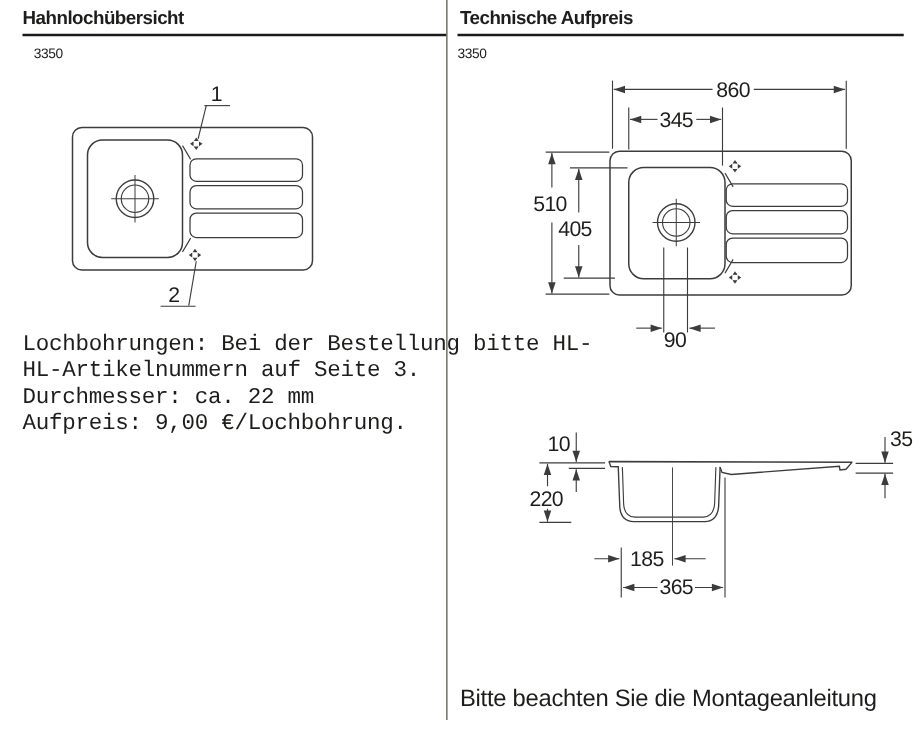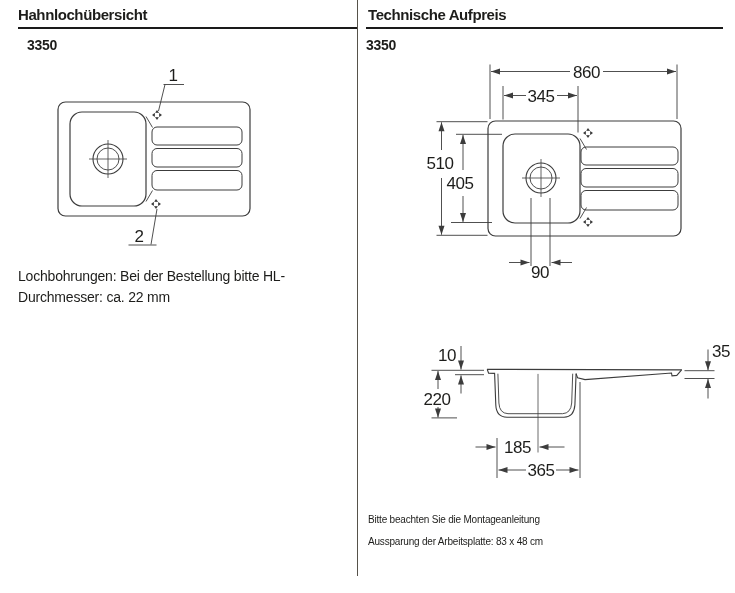--- a/index.html
+++ b/index.html
@@ -1,23 +1,23 @@
 <!DOCTYPE html>
 <html><head>
 <meta charset="utf-8">
 <style>
   html,body{margin:0;padding:0;background:#fff;}
   .page{position:relative;width:735px;height:593px;background:#ffffff;
         font-family:"Liberation Sans",sans-serif;color:#1d1d1b;overflow:hidden;}
   .sec-title{position:absolute;font-size:15px;font-weight:bold;letter-spacing:-0.4px;white-space:nowrap;}
   .rule{position:absolute;height:2px;background:#1a1a1a;}
-  .model{position:absolute;font-size:14px;font-weight:bold;letter-spacing:-0.3px;}
+  .model{position:absolute;font-size:11px;font-weight:normal;letter-spacing:-0.3px;}
   .divider{position:absolute;left:357px;top:0;width:1px;height:576px;background:#56524a;}
-  .note{position:absolute;left:18px;top:266px;font-size:14px;line-height:21px;letter-spacing:-0.2px;}
-  .footer{position:absolute;left:368px;top:509px;font-size:10px;line-height:22px;letter-spacing:-0.2px;}
+  .note{position:absolute;left:18px;top:266px;font-size:18px;line-height:21px;letter-spacing:-0.2px;font-family:Liberation Mono, monospace;}
+  .footer{position:absolute;left:368px;top:549px;font-size:19px;line-height:22px;letter-spacing:-0.2px;text-align:center;}
   svg{position:absolute;overflow:visible;}
   svg text{font-family:"Liberation Sans",sans-serif;font-size:17px;fill:#1d1d1b;letter-spacing:-0.5px;}
   svg .ln{stroke:#3c3c3c;fill:none;}
   svg .dim{stroke:#3c3c3c;stroke-width:0.9;fill:none;}
 </style>
 </head>
 <body>
 
 <div class="page">
 
@@ -67,21 +67,23 @@
       <g>
         <text x="139" y="241.5" text-anchor="middle">2</text>
         <line class="ln" x1="128.5" y1="245" x2="156.5" y2="245" stroke-width="0.9"></line>
         <line class="ln" x1="151" y1="244.5" x2="157" y2="209" stroke-width="0.9"></line>
       </g>
     </g>
   </svg>
 
   <div class="note">
     <div>Lochbohrungen: Bei der Bestellung bitte HL-</div>
+    <div>HL-Artikelnummern auf Seite 3.</div>
     <div>Durchmesser: ca. 22 mm</div>
+    <div>Aufpreis: 9,00 €/Lochbohrung.</div>
   </div>
 
   <svg style="left:422px;top:58px;" width="300" height="228" viewBox="422 58 300 228">
     <defs>
       <marker id="ah2" markerUnits="userSpaceOnUse" markerWidth="12" markerHeight="10" refX="10.5" refY="5" orient="auto">
         <path d="M10.5,5 L1.5,2 L1.5,8 Z" fill="#3c3c3c"></path>
       </marker>
       <g id="tapm2" fill="#3c3c3c">
         <circle r="3" fill="none" stroke="#3c3c3c" stroke-width="0.8" stroke-dasharray="2.6,2.1" stroke-dashoffset="1.3"></circle>
         <path d="M0,-5 L1.9,-2.2 L-1.9,-2.2 Z"></path>
@@ -178,16 +180,15 @@
       <text x="456" y="361" text-anchor="end">10</text>
       <text x="712" y="357" text-anchor="start">35</text>
       <text x="437" y="405" text-anchor="middle">220</text>
       <text x="517.5" y="452.5" text-anchor="middle">185</text>
       <text x="541" y="475.5" text-anchor="middle">365</text>
     </g>
   </svg>
 
   <div class="footer">
     <div>Bitte beachten Sie die Montageanleitung</div>
-    <div>Aussparung der Arbeitsplatte: 83 x 48 cm</div>
   </div>
 
 </div>
 
 </body></html>

